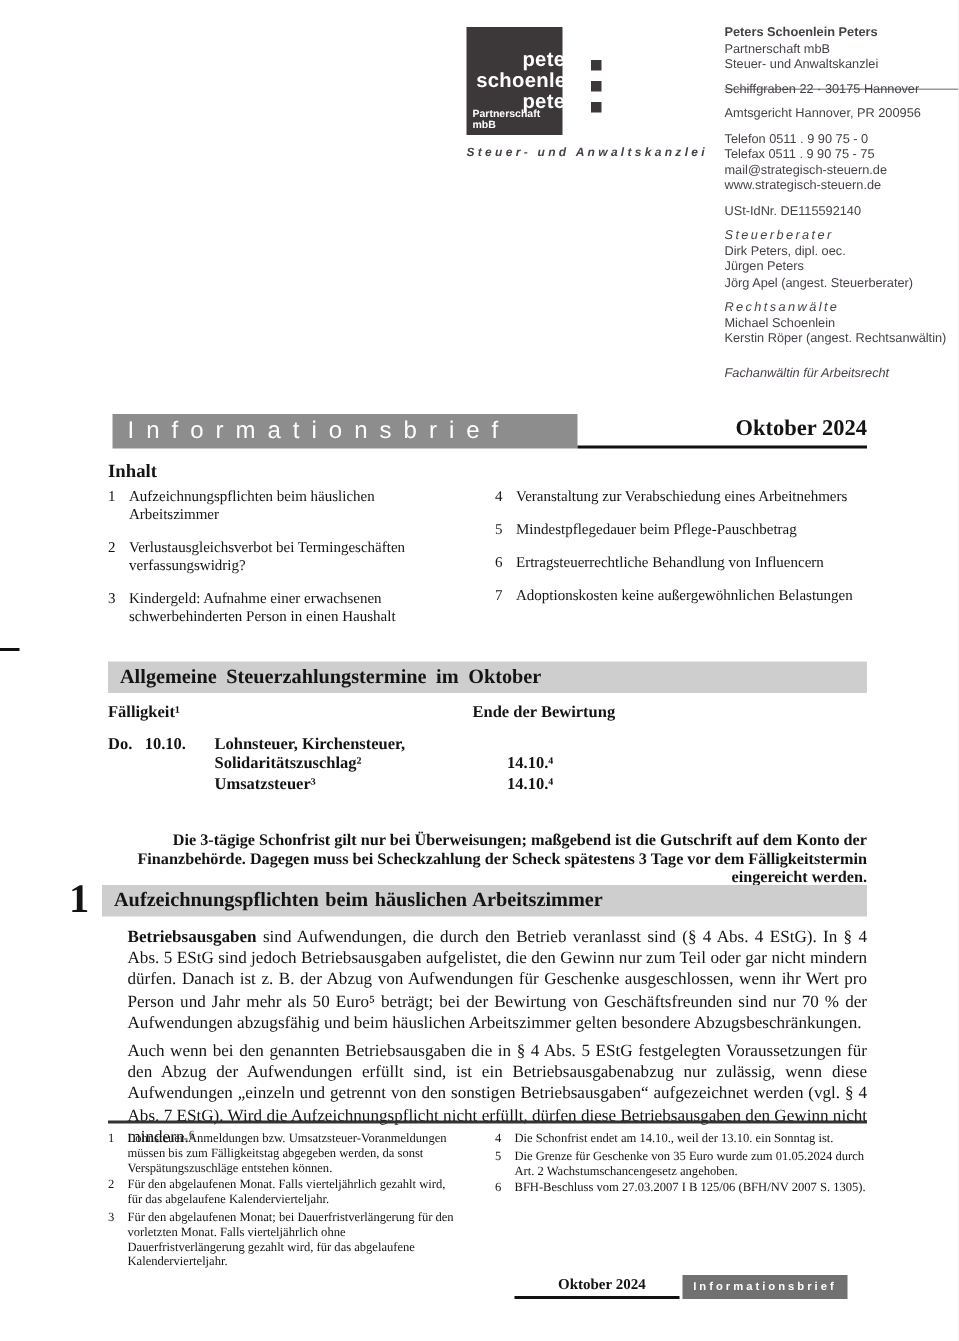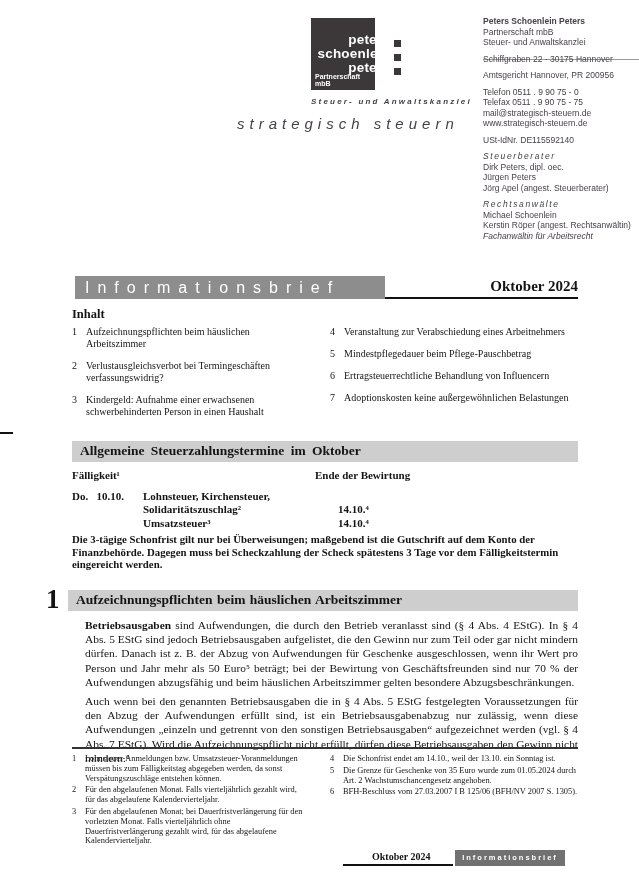--- a/index.html
+++ b/index.html
@@ -18,21 +18,21 @@
   .logo-tagline{position:absolute;left:311px;top:97px;white-space:nowrap;
                 font-family:"Liberation Sans",sans-serif;font-style:italic;font-weight:bold;
                 font-size:8px;letter-spacing:2.2px;color:#474049;}
   .slogan{position:absolute;left:237px;top:115px;white-space:nowrap;
           font-family:"Liberation Sans",sans-serif;font-style:italic;
           font-size:15px;letter-spacing:5px;color:#474049;}
 
   .firm{position:absolute;left:483px;top:16px;width:156px;z-index:1;
         font-family:"Liberation Sans",sans-serif;font-size:8.5px;line-height:10.5px;color:#474049;}
   .firm .b{font-weight:bold;}
-  .firm .i{font-style:italic;}
+  .firm .i{font-style:italic;margin-top:12px;}
   .firm .gap{margin-top:6px;}
   .firm .head{font-style:italic;letter-spacing:1.6px;margin-top:6px;}
   .mark-right{position:absolute;left:483px;top:59px;width:156px;height:1px;background:#9a9a9a;z-index:0;}
   .fold-mark{position:absolute;left:0;top:432px;width:13px;height:2px;background:#111;}
 
   
   .mast-band{position:absolute;left:75px;top:276px;width:310px;height:23px;background:#8d8d8d;
              color:#ffffff;font-family:"Liberation Sans",sans-serif;font-size:16px;
              letter-spacing:8px;line-height:23px;padding-left:10px;box-sizing:border-box;white-space:nowrap;}
   .mast-issue{position:absolute;right:61px;top:278px;font-weight:bold;font-size:15px;}
@@ -47,22 +47,22 @@
   .toc-num{width:14px;flex:none;}
   .toc-text{flex:1;}
 
   
   .sec-band{position:absolute;background:#cecece;font-weight:bold;font-size:13.5px;
             box-sizing:border-box;padding:2px 0 0 8px;height:21px;word-spacing:3px;}
   .tax-band{left:72px;top:441px;width:506px;}
   .tax-colhead{position:absolute;top:469px;font-weight:bold;font-size:11px;}
   .cell{position:absolute;font-weight:bold;font-size:11px;line-height:13px;}
   .pre{white-space:pre-line;}
-  .tax-note{position:absolute;left:72px;top:533px;width:506px;
-            font-weight:bold;font-size:10.8px;line-height:12.5px;}
+  .tax-note{position:absolute;left:72px;top:554px;width:506px;
+            font-weight:bold;font-size:10.8px;line-height:12.5px;text-align:right;}
 
   
   .art-num{position:absolute;left:46px;top:584px;font-weight:bold;font-size:27px;}
   .art-band{left:68px;top:590px;width:510px;word-spacing:1px;}
   .art-body{position:absolute;left:72px;top:618px;width:506px;
             font-size:11.4px;line-height:14.2px;text-align:justify;}
   .art-body p{margin:0 0 5px 13px;}
   .lead{font-weight:bold;}
 
   
@@ -94,21 +94,20 @@
       <span class="logo-word">peters</span>
       <span class="logo-word">schoenlein</span>
       <span class="logo-word">peters</span>
     </div>
     <div class="logo-partner">Partnerschaft mbB</div>
   </div>
   <div class="logo-sq sq1"></div>
   <div class="logo-sq sq2"></div>
   <div class="logo-sq sq3"></div>
   <div class="logo-tagline">Steuer- und Anwaltskanzlei</div>
-  <div class="slogan">strategisch steuern</div>
 
   <div class="firm">
     <div class="b">Peters Schoenlein Peters</div>
     <div>Partnerschaft mbB</div>
     <div>Steuer- und Anwaltskanzlei</div>
     <div class="gap">Schiffgraben 22 · 30175 Hannover</div>
     <div class="gap">Amtsgericht Hannover, PR 200956</div>
     <div class="gap">Telefon 0511 . 9 90 75 - 0</div>
     <div>Telefax 0511 . 9 90 75 - 75</div>
     <div>mail@strategisch-steuern.de</div>

